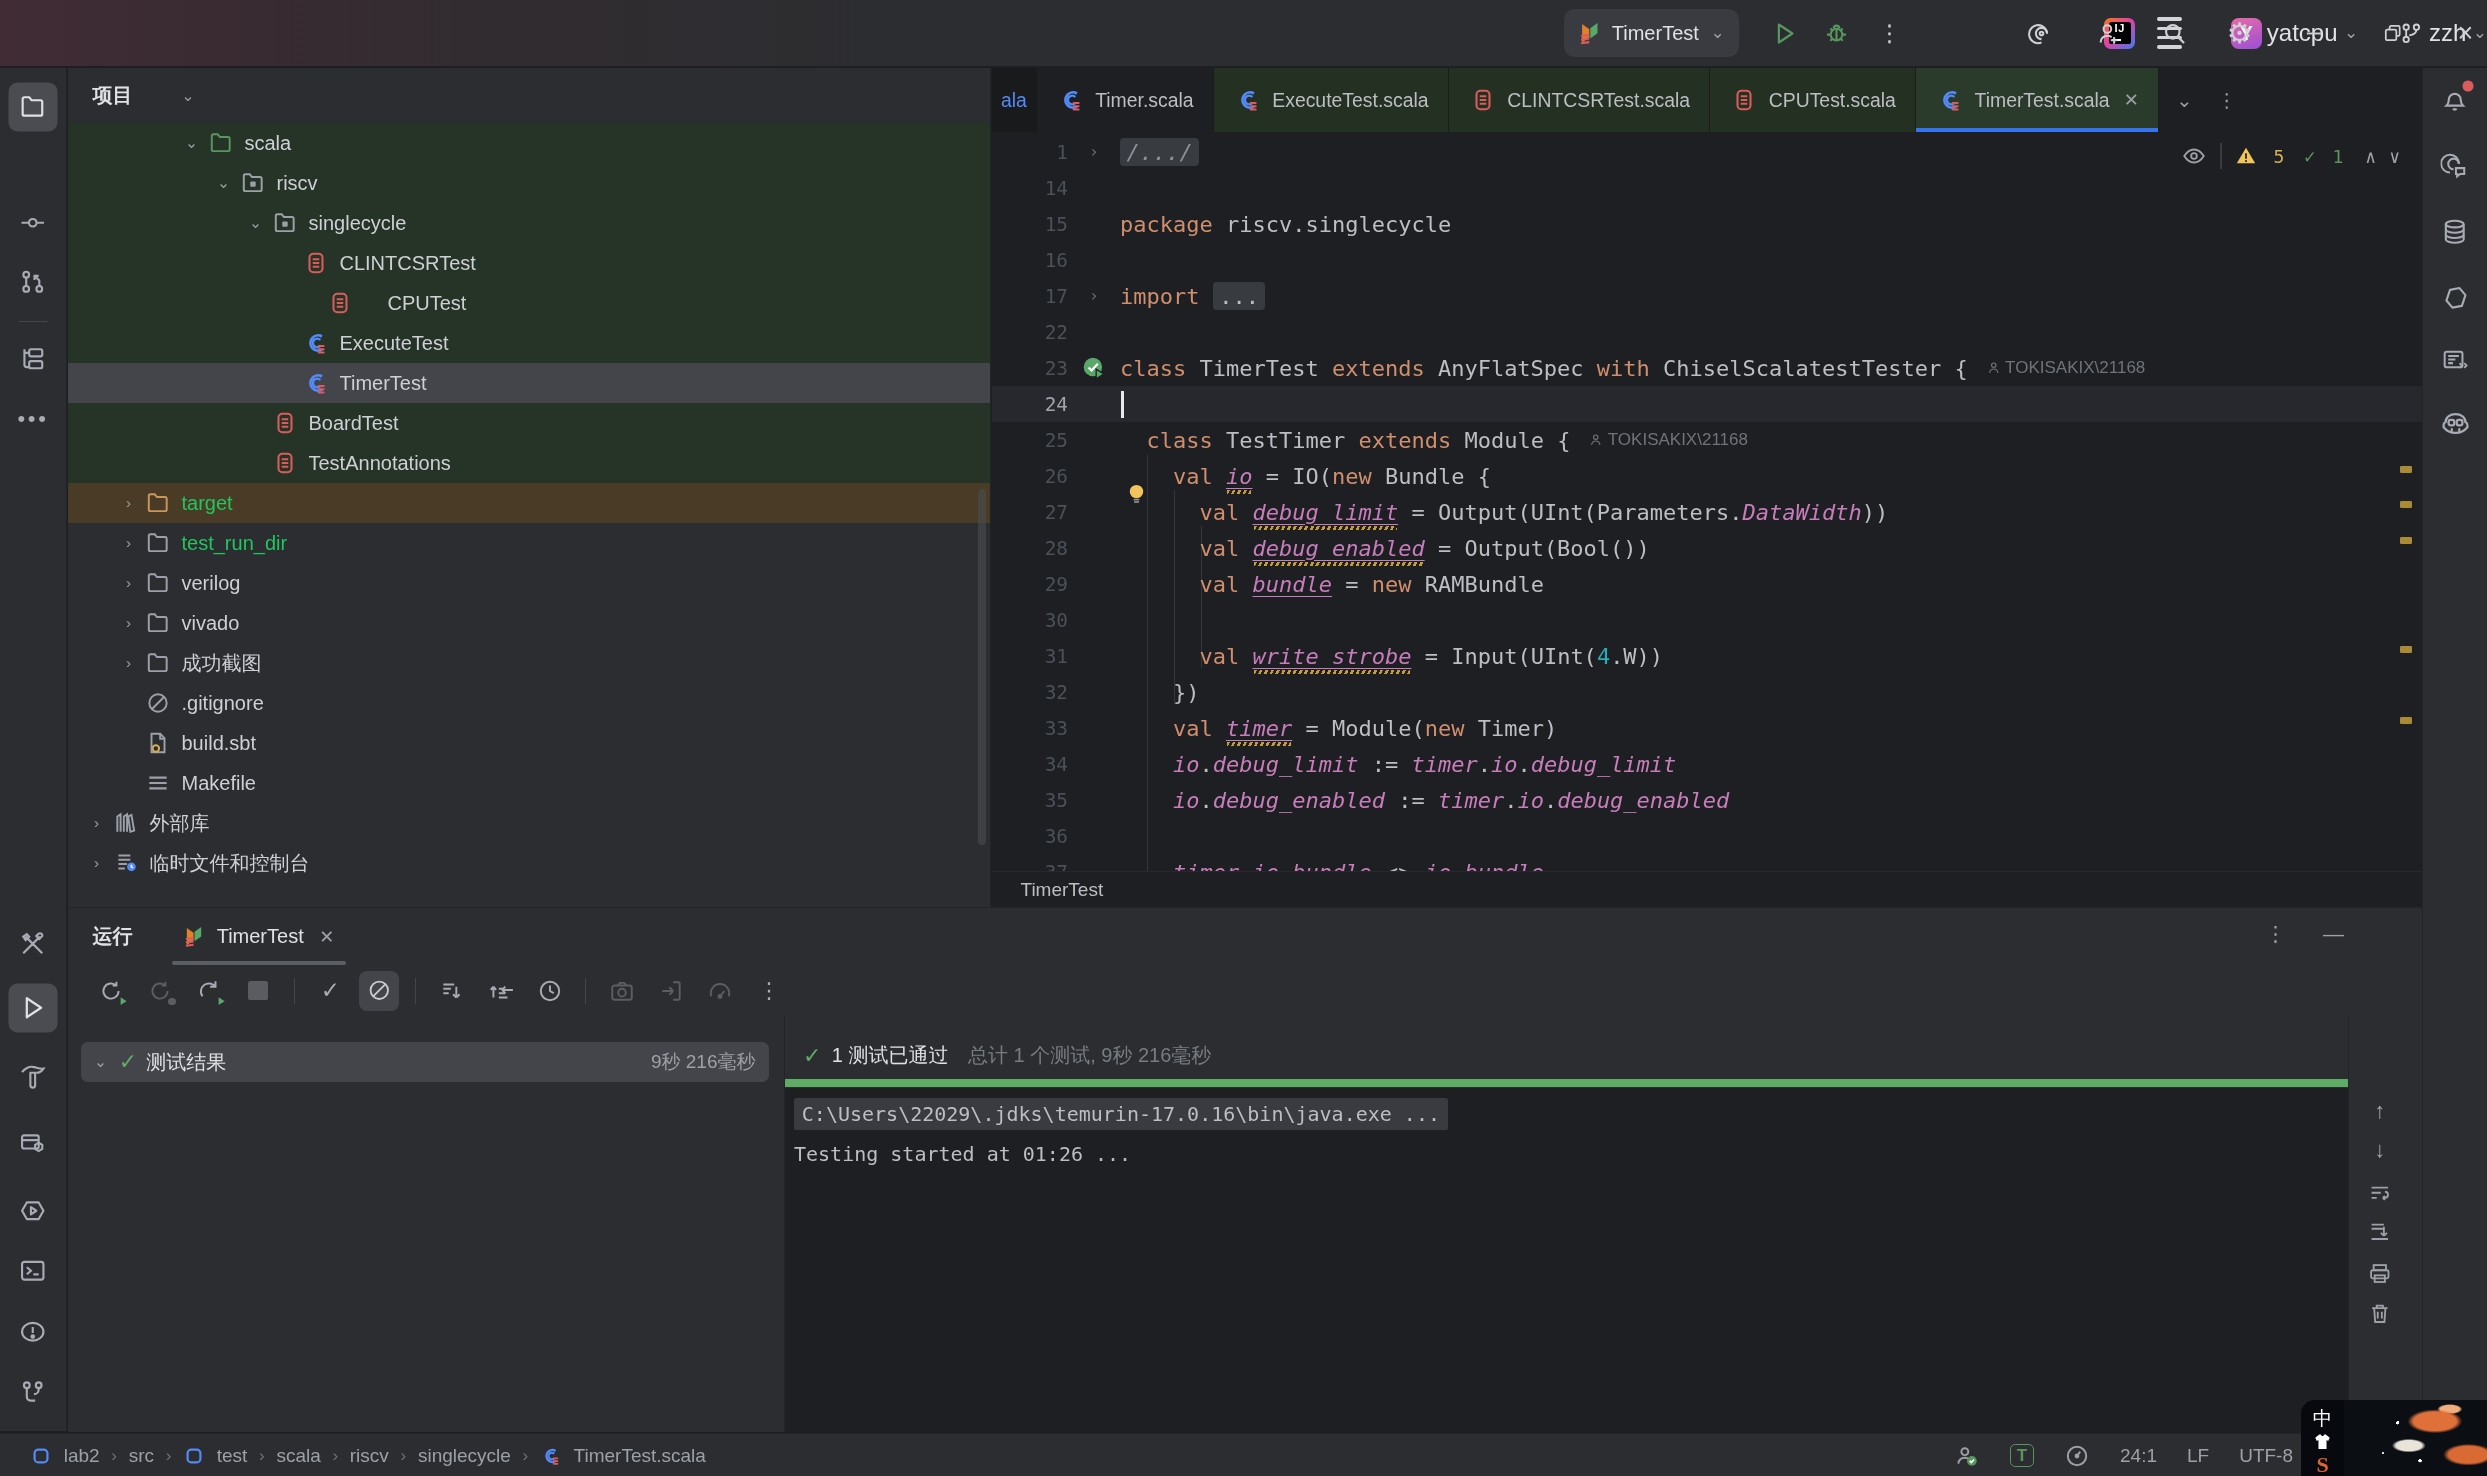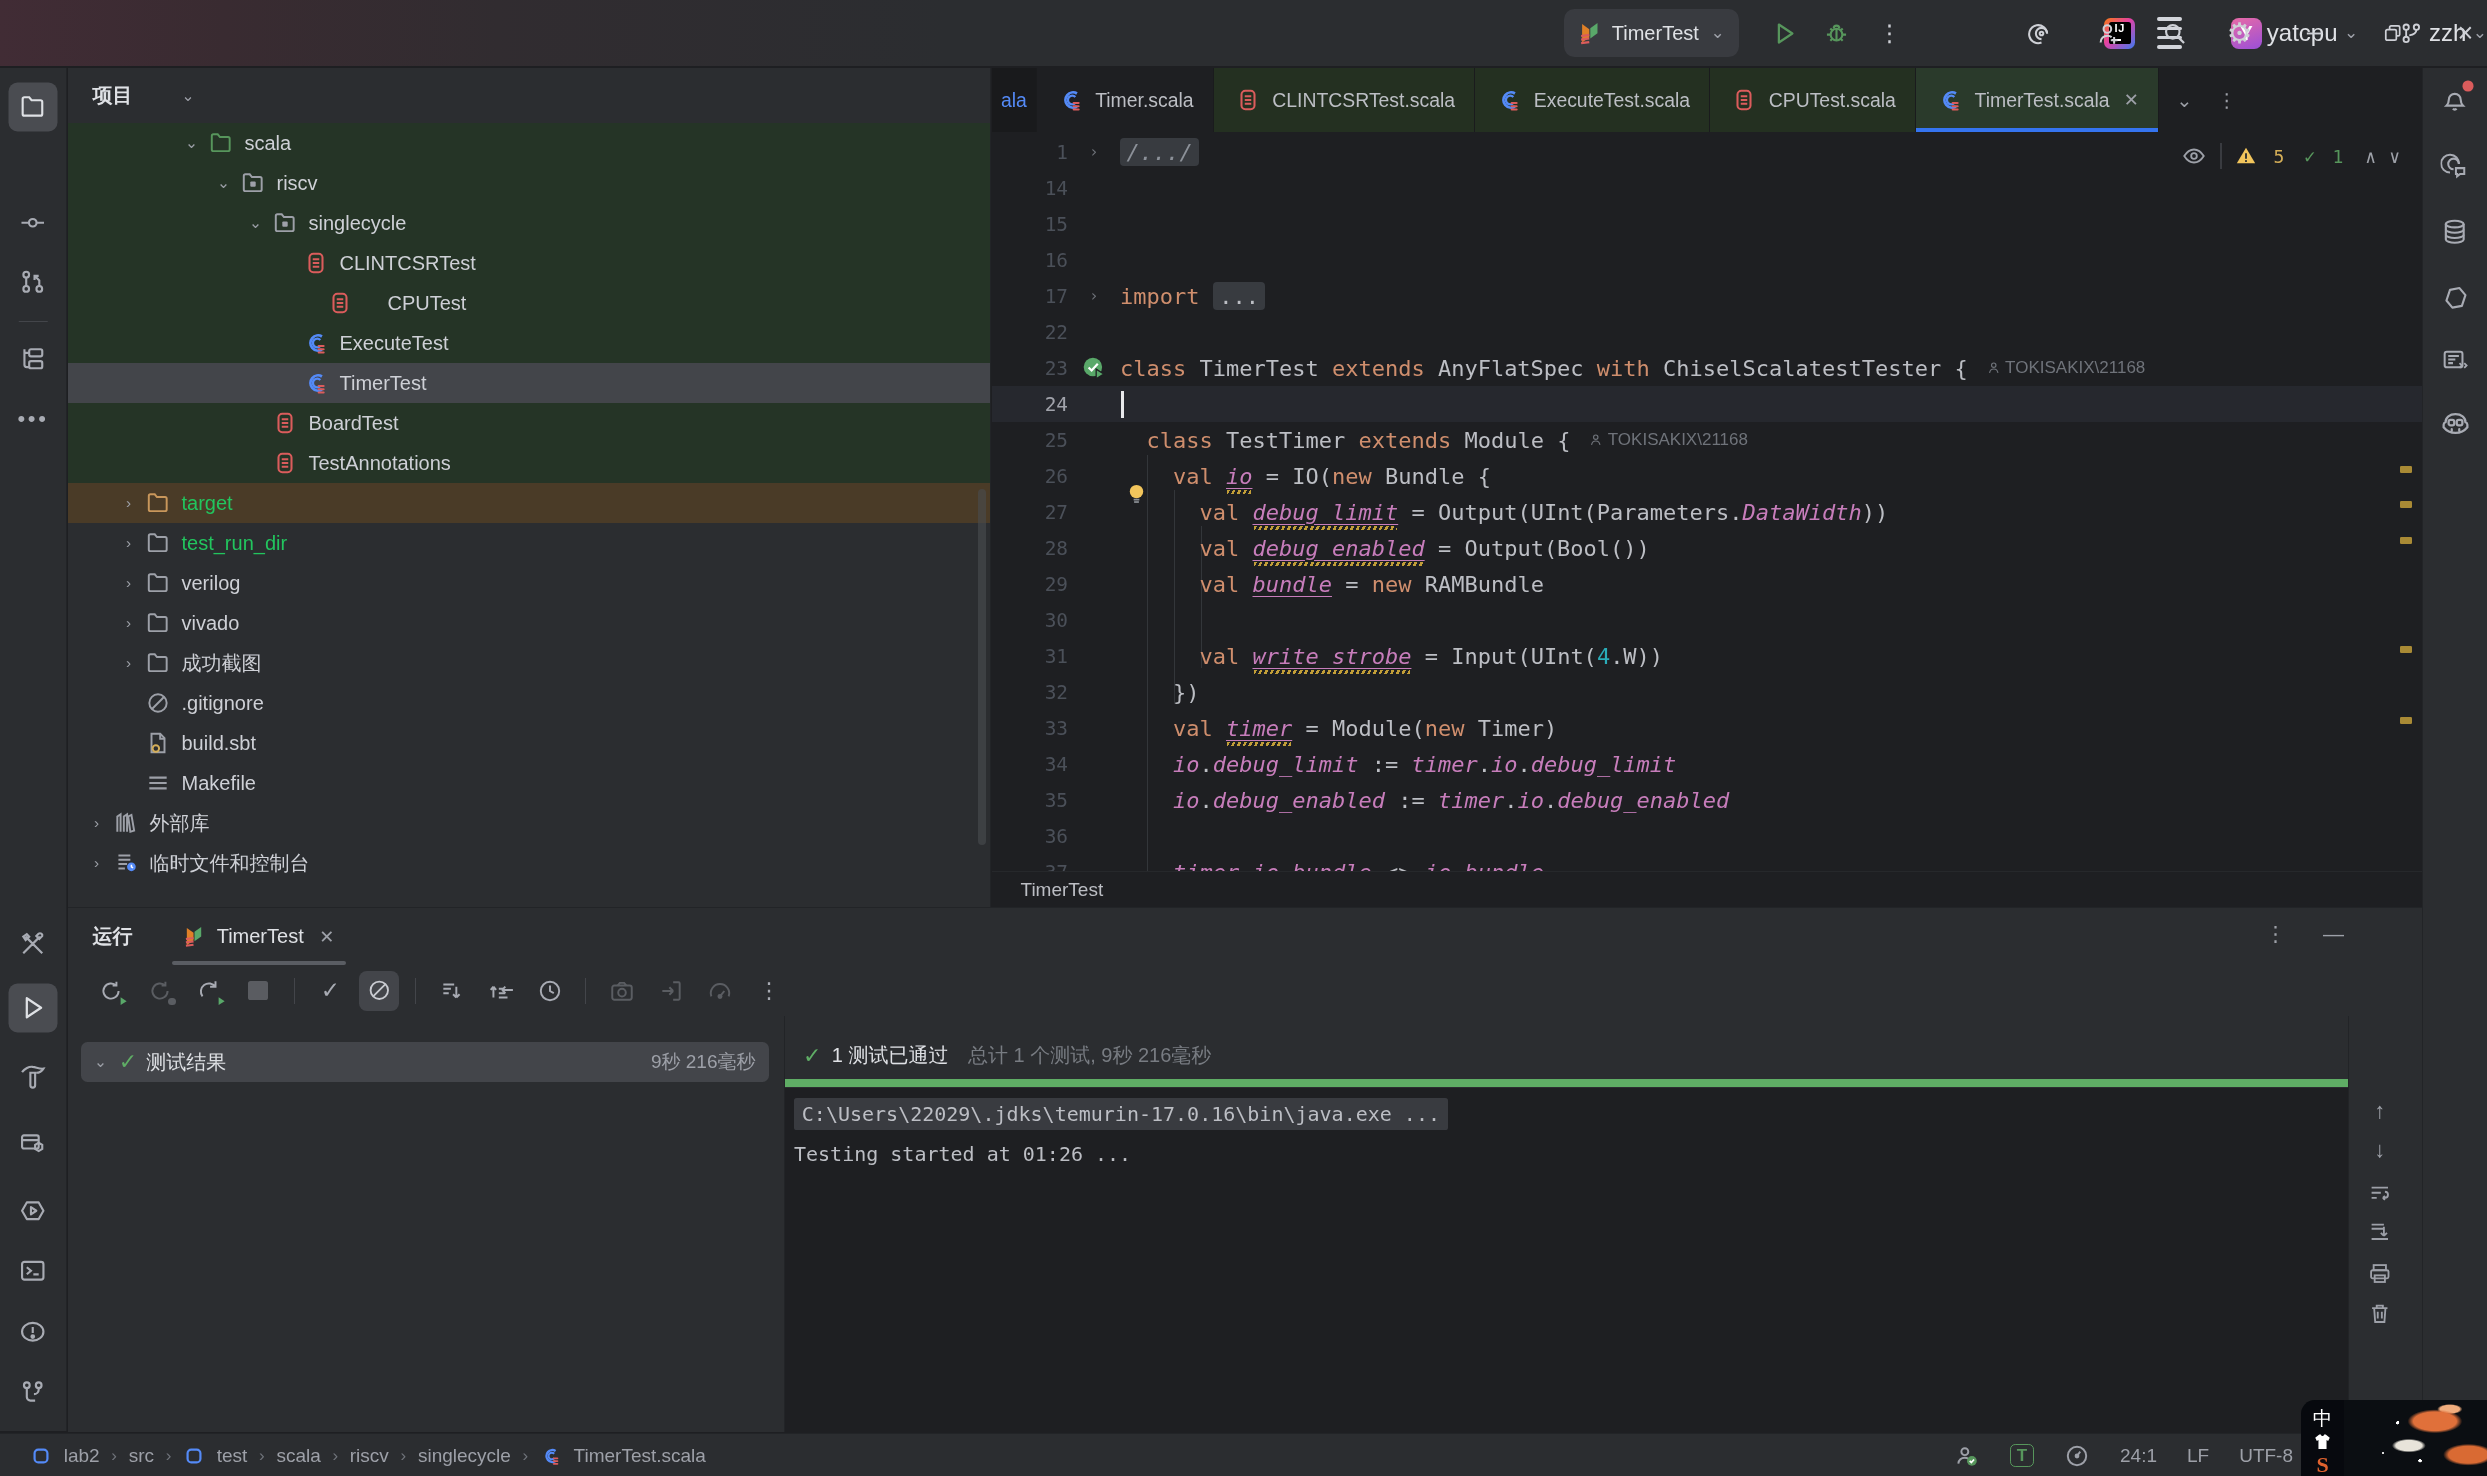--- a/index.html
+++ b/index.html
@@ -558,38 +558,38 @@
               <path d="M16 9.2a4 4 0 1 0 0 5.6" stroke="#548af7" stroke-width="2.2"></path>
               <rect x="13.5" y="13.8" width="6.5" height="1.9" rx="1" fill="#db5c5c"></rect>
               <rect x="13.5" y="16.8" width="6.5" height="1.9" rx="1" fill="#db5c5c"></rect>
               <rect x="13.5" y="19.8" width="6.5" height="1.9" rx="1" fill="#db5c5c"></rect>
             </svg>
           </span>
           <span>Timer.scala</span>
         </div>
         <div class="etab green">
           <span class="ticon">
-            <svg width="26" height="26" viewBox="0 0 24 24" fill="none" stroke="#db5c5c" stroke-width="1.9">
-              <rect x="6" y="3.5" width="12" height="17" rx="3.5"></rect>
-              <path d="M9 8.5h6M9 12h6M9 15.5h6"></path>
-            </svg>
-          </span>
-          <span>CLINTCSRTest.scala</span>
-        </div>
-        <div class="etab green">
-          <span class="ticon">
             <svg width="26" height="26" viewBox="0 0 24 24" fill="none">
               <path d="M17.5 6a7 7 0 1 0 0 12" stroke="#548af7" stroke-width="2.6"></path>
               <path d="M16 9.2a4 4 0 1 0 0 5.6" stroke="#548af7" stroke-width="2.2"></path>
               <rect x="13.5" y="13.8" width="6.5" height="1.9" rx="1" fill="#db5c5c"></rect>
               <rect x="13.5" y="16.8" width="6.5" height="1.9" rx="1" fill="#db5c5c"></rect>
               <rect x="13.5" y="19.8" width="6.5" height="1.9" rx="1" fill="#db5c5c"></rect>
             </svg>
           </span>
           <span>ExecuteTest.scala</span>
+        </div>
+        <div class="etab green">
+          <span class="ticon">
+            <svg width="26" height="26" viewBox="0 0 24 24" fill="none" stroke="#db5c5c" stroke-width="1.9">
+              <rect x="6" y="3.5" width="12" height="17" rx="3.5"></rect>
+              <path d="M9 8.5h6M9 12h6M9 15.5h6"></path>
+            </svg>
+          </span>
+          <span>CLINTCSRTest.scala</span>
         </div>
         <div class="etab green">
           <span class="ticon">
             <svg width="26" height="26" viewBox="0 0 24 24" fill="none" stroke="#db5c5c" stroke-width="1.9">
               <rect x="6" y="3.5" width="12" height="17" rx="3.5"></rect>
               <path d="M9 8.5h6M9 12h6M9 15.5h6"></path>
             </svg>
           </span>
           <span>CPUTest.scala</span>
         </div>
@@ -626,20 +626,21 @@
           <span class="ccontent"><span class="tk cmchip">/.../</span></span>
         </div>
         <div class="cl">
           <span class="gnum">14</span>
           <span class="gicon"></span>
           <span class="ccontent"></span>
         </div>
         <div class="cl">
           <span class="gnum">15</span>
           <span class="gicon"></span>
+          <span class="ccontent"><span class="tk k">package</span><span class="tk d"> riscv.singlecycle</span></span>
         </div>
         <div class="cl">
           <span class="gnum">16</span>
           <span class="gicon"></span>
           <span class="ccontent"></span>
         </div>
         <div class="cl">
           <span class="gnum">17</span>
           <span class="gicon">
             <span>›</span>

